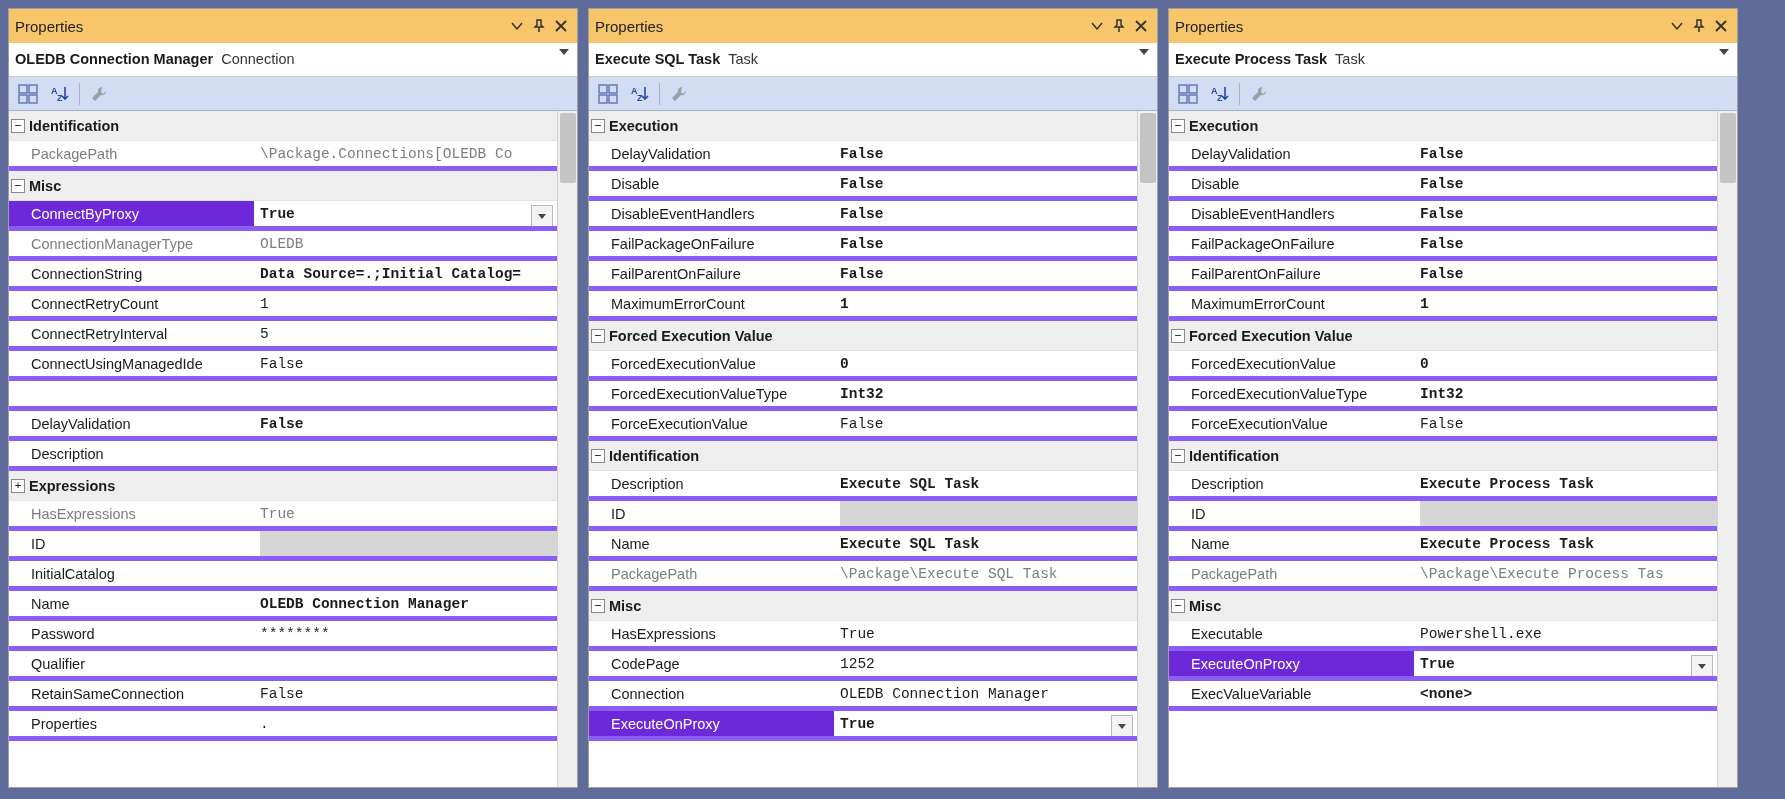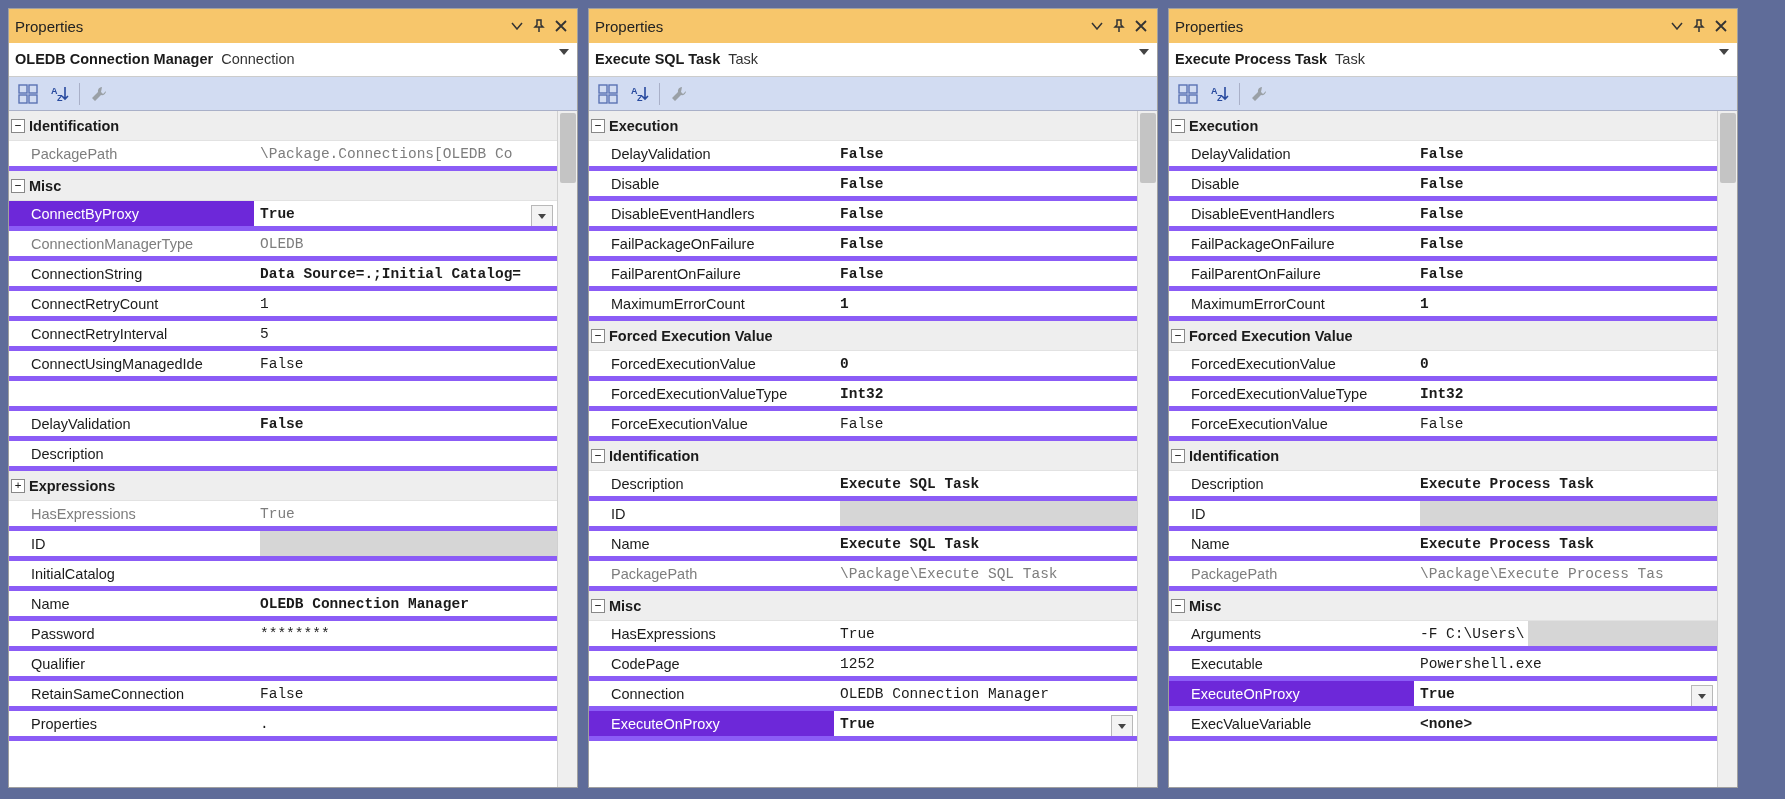--- a/index.html
+++ b/index.html
@@ -675,27 +675,20 @@
         <div class="pname muted">PackagePath</div>
         <div class="pval muted">
             <span>\Package\Execute Process Tas</span>
           </div>
       </div>
         <div class="cat">
       <span class="toggle">−</span>
       <span class="cat-label">Misc</span>
     </div>
         <div class="row">
-        <div class="pname">Arguments</div>
-        <div class="pval">
-            <span>-F C:\Users\</span>
-            <span style="flex:1;height:100%;background:#d6d6d6;margin-left:4px"></span>
-          </div>
-      </div>
-        <div class="row">
         <div class="pname">Executable</div>
         <div class="pval">
             <span>Powershell.exe</span>
           </div>
       </div>
         <div class="row selrow">
         <div class="pname">ExecuteOnProxy</div>
         <div class="pval bold">
             <span>True</span>
             <span class="dd-cell"></span>

